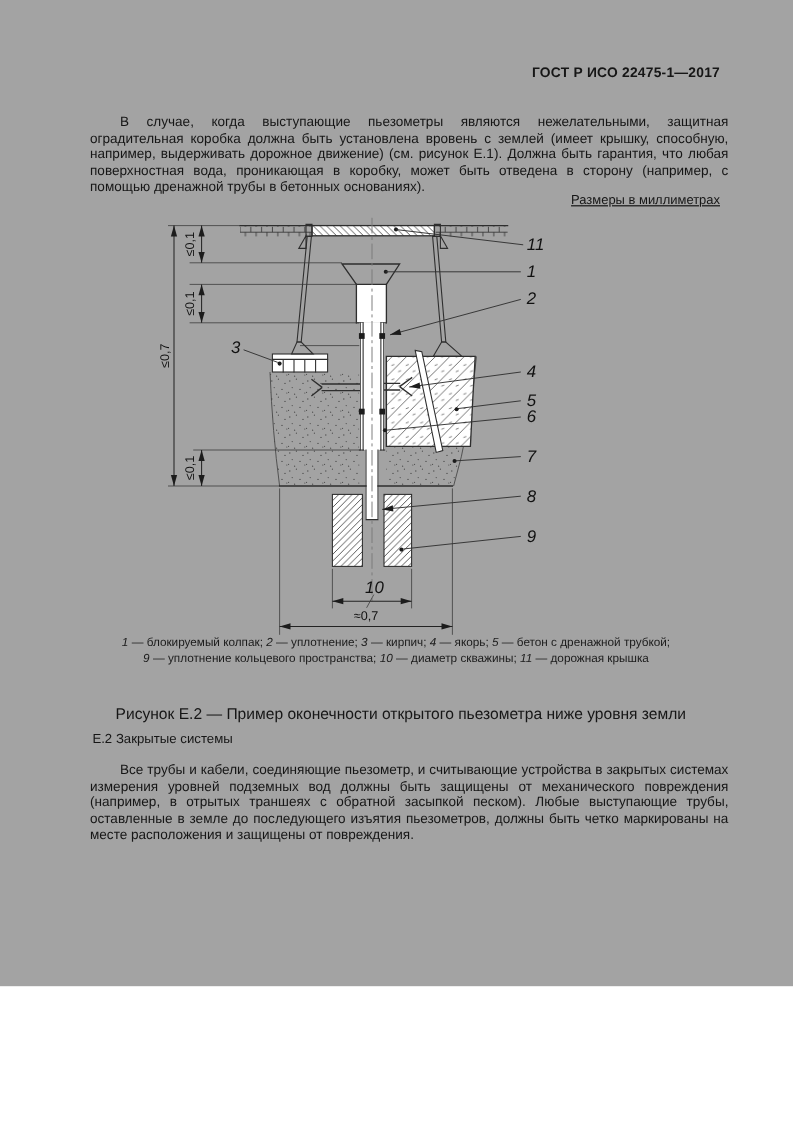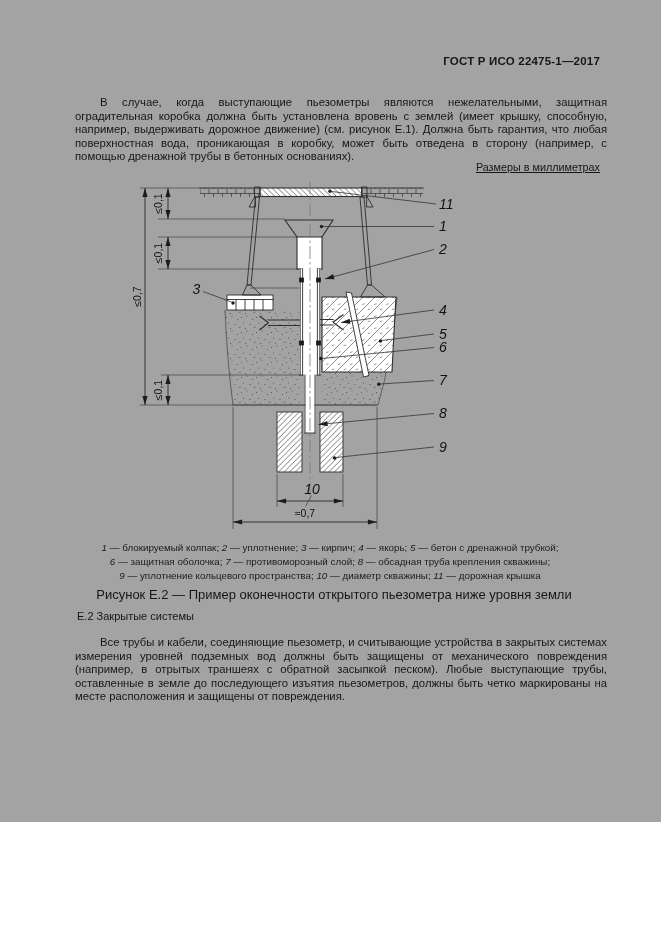--- a/index.html
+++ b/index.html
@@ -12,21 +12,21 @@
     font-weight:bold;font-size:11.5px;letter-spacing:.2px;
   }
   .body-text{
     position:absolute;left:64px;width:532px;margin:11px;
     font-size:11.3px;line-height:13.6px;text-align:justify;text-indent:25px;
   }
   .intro{top:85px;}
   .sec-body{top:625px;}
   .dims-note{position:absolute;top:161px;left:68px;width:532px;text-align:right;font-size:10.8px;text-decoration:underline;}
   svg.fig{position:absolute;left:60px;top:170px;width:560px;height:375px;}
-  .legend{position:absolute;top:541px;left:80px;width:500px;font-size:9.8px;line-height:14px;text-align:center;color:#1b1b1b;}
+  .legend{position:absolute;top:529px;left:80px;width:500px;font-size:9.8px;line-height:14px;text-align:center;color:#1b1b1b;}
   .legend i{font-style:italic;}
   .caption{position:absolute;top:587px;left:68px;width:532px;text-align:center;font-size:13px;}
   .sec-head{position:absolute;top:610px;left:52px;width:532px;font-weight:normal;font-size:11px;text-indent:25px;}
   .page-num{position:absolute;top:844px;left:68px;width:532px;text-align:left;font-size:11px;}
   
   .fig .ol{fill:none;stroke:#2e2e2e;stroke-width:1.1;stroke-linecap:square;}
   .fig .ml{fill:none;stroke:#2e2e2e;stroke-width:0.9;stroke-linecap:square;}
   .fig .thin{fill:none;stroke:#3a3a3a;stroke-width:0.65;}
   .fig .dim{fill:none;stroke:#222;stroke-width:0.85;}
   .fig .lead{fill:none;stroke:#333;stroke-width:0.8;}
@@ -215,21 +215,20 @@
       <text class="co" x="439" y="338.5">5</text>
       <text class="co" x="439" y="352">6</text>
       <text class="co" x="439" y="385">7</text>
       <text class="co" x="439" y="418">8</text>
       <text class="co" x="439" y="451.5">9</text>
     </g>
   </svg>
 
   <div class="legend">
       <div><i>1</i> — блокируемый колпак; <i>2</i> — уплотнение; <i>3</i> — кирпич; <i>4</i> — якорь; <i>5</i> — бетон с дренажной трубкой; </div>
-      <div><i>6</i> — защитная оболочка; <i>7</i> — противоморозный слой; <i>8</i> — обсадная труба крепления скважины; </div>
       <div><i>9</i> — уплотнение кольцевого пространства; <i>10</i> — диаметр скважины; <i>11</i> — дорожная крышка</div>
     </div>
 
   <div class="caption">Рисунок Е.2 — Пример оконечности открытого пьезометра ниже уровня земли</div>
 
   <div class="sec-head">Е.2 Закрытые системы</div>
 
   <p class="body-text sec-body">Все трубы и кабели, соединяющие пьезометр, и считывающие устройства в закрытых системах измерения уровней подземных вод должны быть защищены от механического повреждения (например, в отрытых траншеях с обратной засыпкой песком). Любые выступающие трубы, оставленные в земле до последующего изъятия пьезометров, должны быть четко маркированы на месте расположения и защищены от повреждения.</p>
 
   <div class="page-num">101</div>

